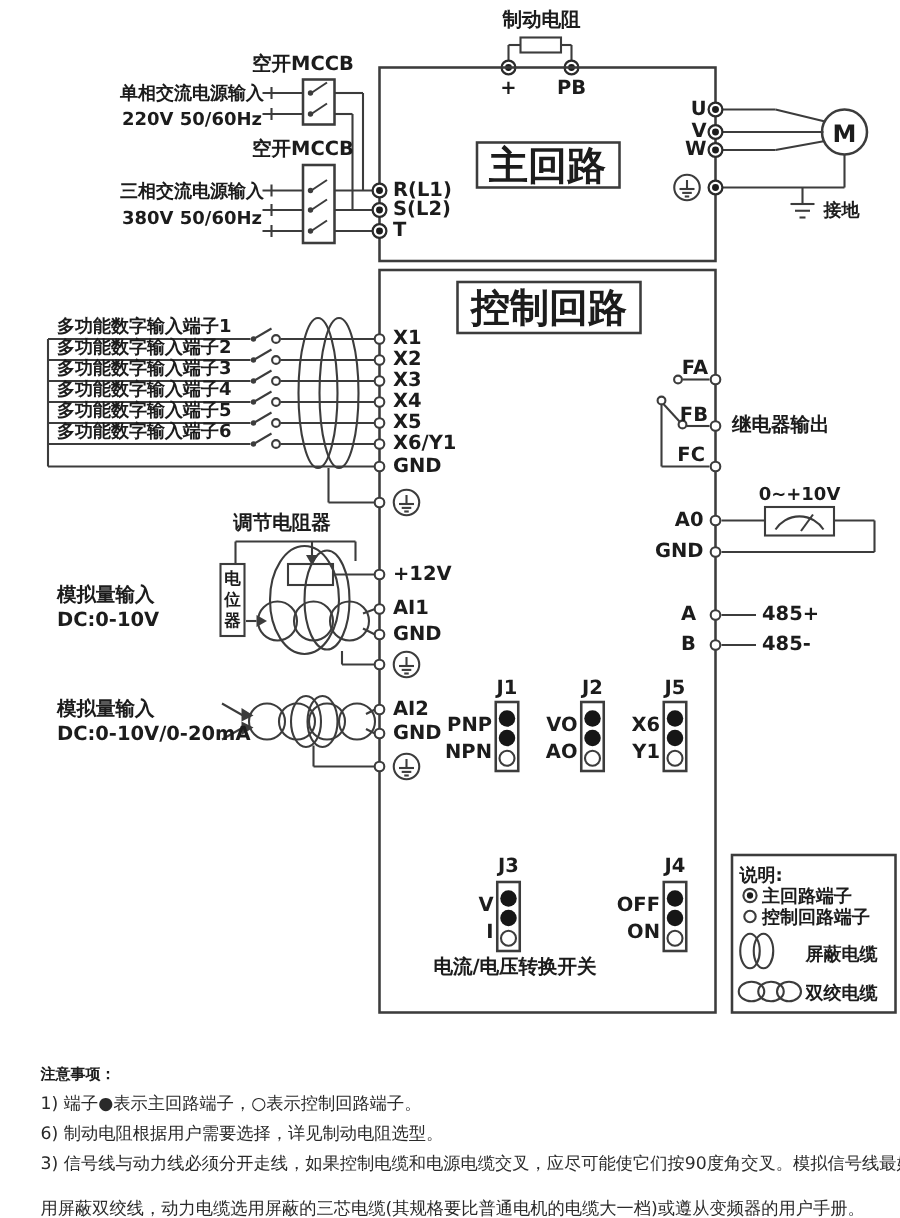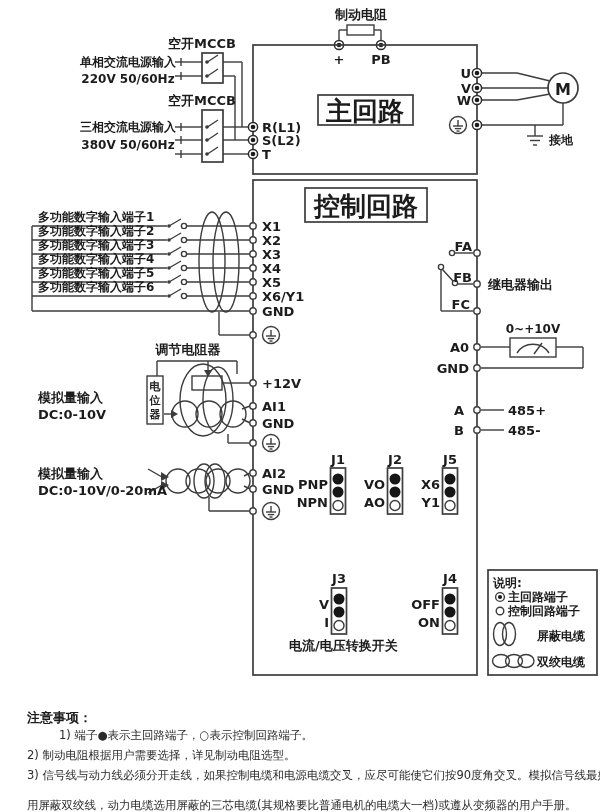--- a/index.html
+++ b/index.html
@@ -9,21 +9,21 @@
   svg .s{stroke:#3c3c3c;stroke-width:1.4;fill:none;}
   svg .box{stroke:#3c3c3c;stroke-width:1.7;fill:none;}
   svg text{fill:#1c1c1c;dominant-baseline:central;font-family:"DejaVu Sans","Liberation Sans",sans-serif;}
   .t11{font-size:11px;font-weight:600;}
   .t12{font-size:12px;font-weight:600;}
   .t13{font-size:13px;font-weight:600;}
   .lat{font-size:13px;font-weight:700;}
   .big{font-size:26px;font-weight:700;}
   .mid{text-anchor:middle;}
   .end{text-anchor:end;}
-  .notes-title{position:absolute;left:27px;top:709px;font-size:13px;font-weight:700;color:#1c1c1c;white-space:nowrap;}
+  .notes-title{position:absolute;left:27px;top:709px;font-size:10px;font-weight:700;color:#1c1c1c;white-space:nowrap;}
   .note{position:absolute;left:27px;font-size:11.5px;color:#2a2a2a;white-space:nowrap;font-weight:500;}
 </style>
 </head>
 <body>
 
 <div id="page">
 <svg width="600" height="700" viewBox="0 0 600 700">
   <defs>
     <g id="term-main">
           <circle r="4.6" fill="#fff" stroke="#2b2b2b" stroke-width="1.5"></circle>
@@ -387,17 +387,17 @@
     <ellipse class="s" cx="509" cy="634" rx="6.5" ry="11.5"></ellipse>
     <text class="t12" x="537" y="636">屏蔽电缆</text>
     <ellipse class="s" cx="501" cy="661" rx="8.5" ry="6.5"></ellipse>
     <ellipse class="s" cx="514" cy="661" rx="8.5" ry="6.5"></ellipse>
     <ellipse class="s" cx="526" cy="661" rx="8" ry="6.5"></ellipse>
     <text class="t12" x="537" y="662">双绞电缆</text>
   </g>
 </svg>
 
   <div class="notes-title">注意事项：</div>
-  <div class="note" style="top:728px;margin-left:32px;">1) 端子●表示主回路端子，○表示控制回路端子。</div>
-  <div class="note" style="top:748px;">2) 制动电阻根据用户需要选择，详见制动电阻选型。</div>
+  <div class="note" style="top:728px;">1) 端子●表示主回路端子，○表示控制回路端子。</div>
+  <div class="note" style="top:748px;">6) 制动电阻根据用户需要选择，详见制动电阻选型。</div>
   <div class="note" style="top:768px;">3) 信号线与动力线必须分开走线，如果控制电缆和电源电缆交叉，应尽可能使它们按90度角交叉。模拟信号线最好选</div>
   <div class="note" style="top:788px;margin-top:10px;">用屏蔽双绞线，动力电缆选用屏蔽的三芯电缆(其规格要比普通电机的电缆大一档)或遵从变频器的用户手册。</div>
 </div>
 
 </body></html>

